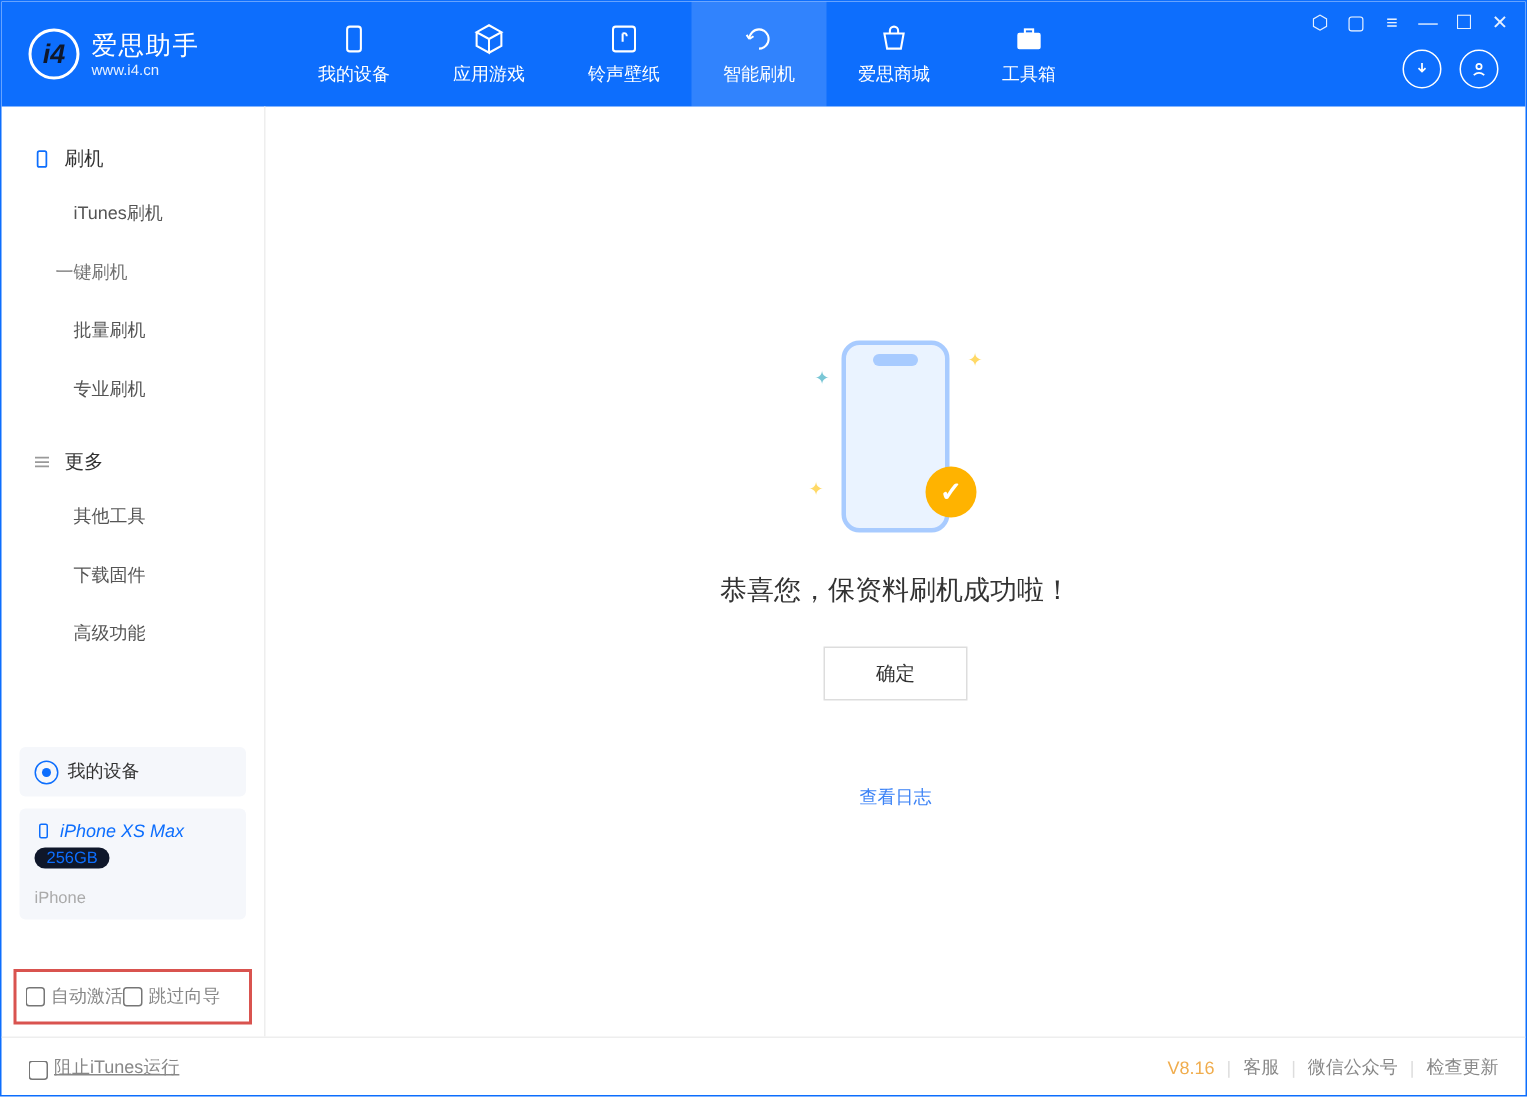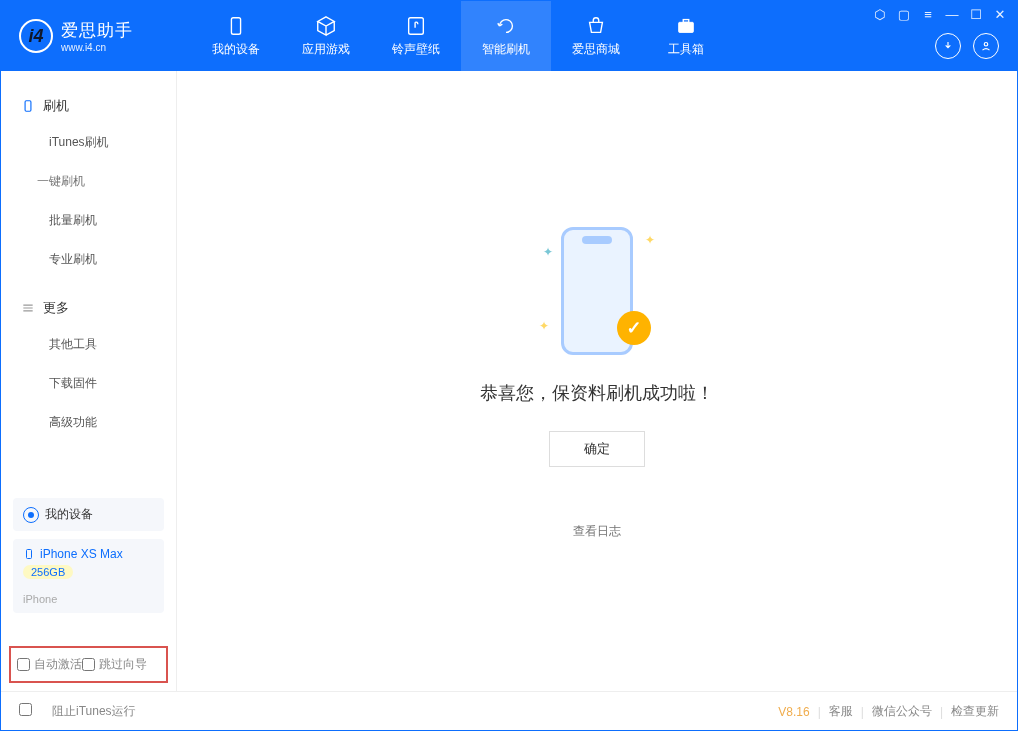--- a/index.html
+++ b/index.html
@@ -29,46 +29,46 @@
 .side-group { padding: 8px 20px; display: flex; align-items: center; gap: 8px; color: #333; font-size: 13px; font-weight: 500; }
 .side-group svg { width: 14px; height: 14px; }
 .side-item { padding: 11px 20px 11px 48px; font-size: 12px; color: #555; cursor: pointer; }
 .side-item.active { color: #737373; padding-left: 36px; }
 
 .device-panel { position: absolute; bottom: 78px; left: 12px; right: 12px; }
 .mode-row { background: #f5f7fb; border-radius: 4px; padding: 8px 10px; display: flex; align-items: center; gap: 6px; font-size: 12px; color: #333; margin-bottom: 8px; }
 .mode-row .dot-ico { width: 16px; height: 16px; border-radius: 50%; border: 1px solid #0d6efd; display: flex; align-items: center; justify-content: center; }
 .mode-row .dot-ico::after { content: ""; width: 6px; height: 6px; background: #0d6efd; border-radius: 50%; }
 .dev-row { background: #f5f7fb; border-radius: 4px; padding: 8px 10px; font-size: 12px; }
-.dev-name { color: #0d6efd; font-weight: 500; display: flex; align-items: center; gap: 5px; }
+.dev-name { color: #0d6efd; font-weight: 500; display: flex; align-items: center; gap: 5px; font-style: italic; }
 .dev-name svg { width: 12px; height: 14px; }
-.dev-cap { display: inline-block; background: #fef9c3; color: #0d6efd; border-radius: 10px; padding: 1px 8px; font-size: 11px; margin-top: 4px; }
+.dev-cap { display: inline-block; background: #0f172a; color: #0d6efd; border-radius: 10px; padding: 1px 8px; font-size: 11px; margin-top: 4px; }
 .dev-type { color: #aaa; font-size: 11px; margin-top: 14px; }
 
 .opt-row { position: absolute; bottom: 8px; left: 8px; right: 8px; border: 2px solid #d9534f; padding: 8px 6px; display: flex; font-size: 12px; color: #888; }
 .opt-row label { display: flex; align-items: center; gap: 4px; cursor: pointer; }
 .opt-row input { width: 13px; height: 13px; }
 
 .main { flex: 1; display: flex; flex-direction: column; align-items: center; justify-content: center; }
 .device-illus { width: 120px; height: 140px; position: relative; margin-bottom: 18px; }
 .phone-shape { width: 72px; height: 128px; border: 3px solid #a8cbff; border-radius: 12px; background: #eaf3ff; position: absolute; left: 24px; top: 4px; }
 .phone-shape::before { content: ""; position: absolute; top: 6px; left: 50%; transform: translateX(-50%); width: 30px; height: 8px; background: #a8cbff; border-radius: 4px; }
 .check-badge { position: absolute; right: 6px; bottom: 18px; width: 34px; height: 34px; background: #ffb300; border-radius: 50%; display: flex; align-items: center; justify-content: center; }
 .check-badge::after { content: "✓"; color: #fff; font-size: 18px; font-weight: bold; }
 .sp1, .sp2, .sp3 { position: absolute; font-size: 12px; }
 .sp1 { left: 6px; top: 22px; color: #7ac7d6; }
 .sp2 { right: 2px; top: 10px; color: #ffd966; }
 .sp3 { left: 2px; bottom: 30px; color: #ffd966; }
 
 .success-text { font-size: 18px; color: #333; margin-bottom: 26px; }
 .ok-btn { border: 1px solid #ddd; background: #fff; padding: 8px 34px; font-size: 13px; color: #333; cursor: pointer; margin-bottom: 16px; }
-.log-link { font-size: 12px; color: #737373; cursor: pointer; margin-top: 40px; }
+.log-link { font-size: 12px; color: #3b82f6; cursor: pointer; margin-top: 40px; }
 
 .footer { height: 40px; border-top: 1px solid #eee; display: flex; align-items: center; padding: 0 18px; font-size: 12px; color: #888; }
-.footer .fl { display: flex; align-items: flex-start; gap: 20px; }
+.footer .fl { display: flex; align-items: flex-end; gap: 4px; text-decoration: underline; }
 .footer .fr { margin-left: auto; display: flex; align-items: center; gap: 8px; }
 .footer .fr .sep { color: #ddd; }
 .footer .fr span[data-interactable="true"] { cursor: pointer; }
 </style>
 </head>
 <body>
 
 <div class="header" data-interactable="false">
   <div class="logo-area" data-interactable="false">
     <div class="logo-circle" data-interactable="false">i4</div>

